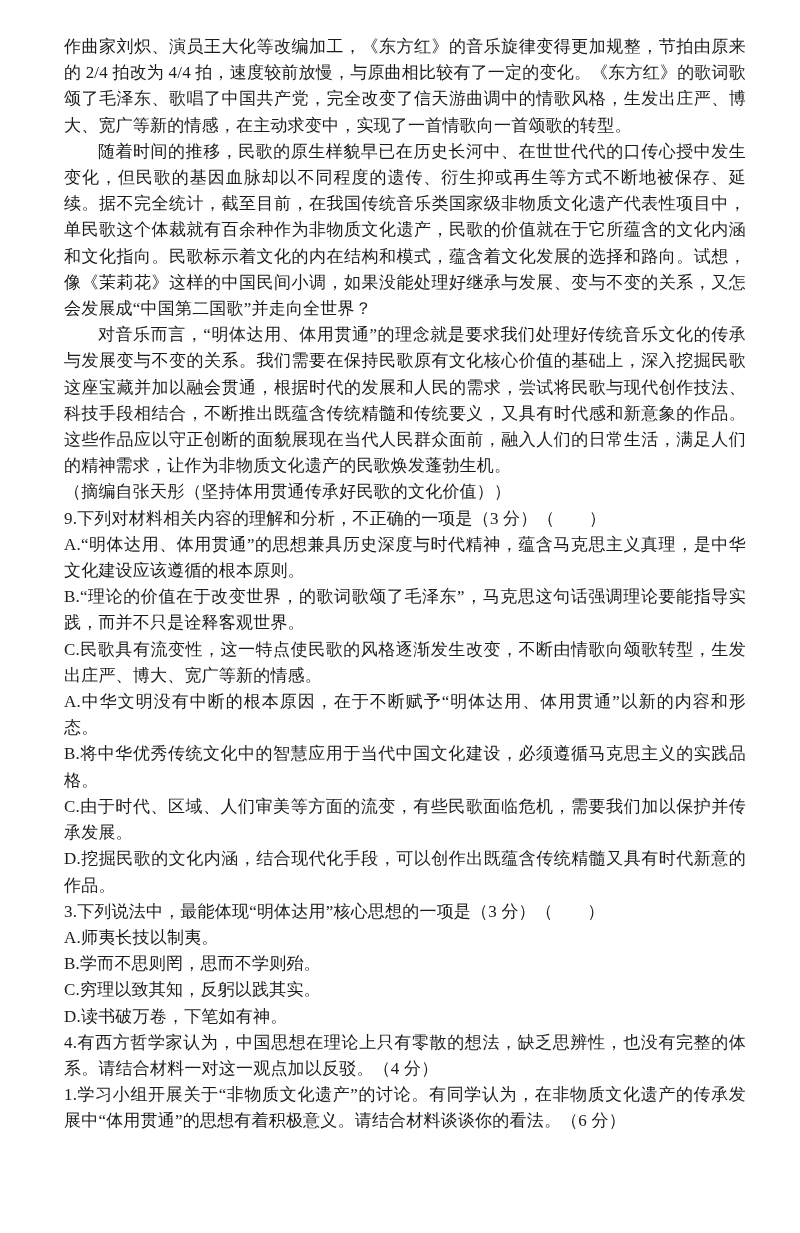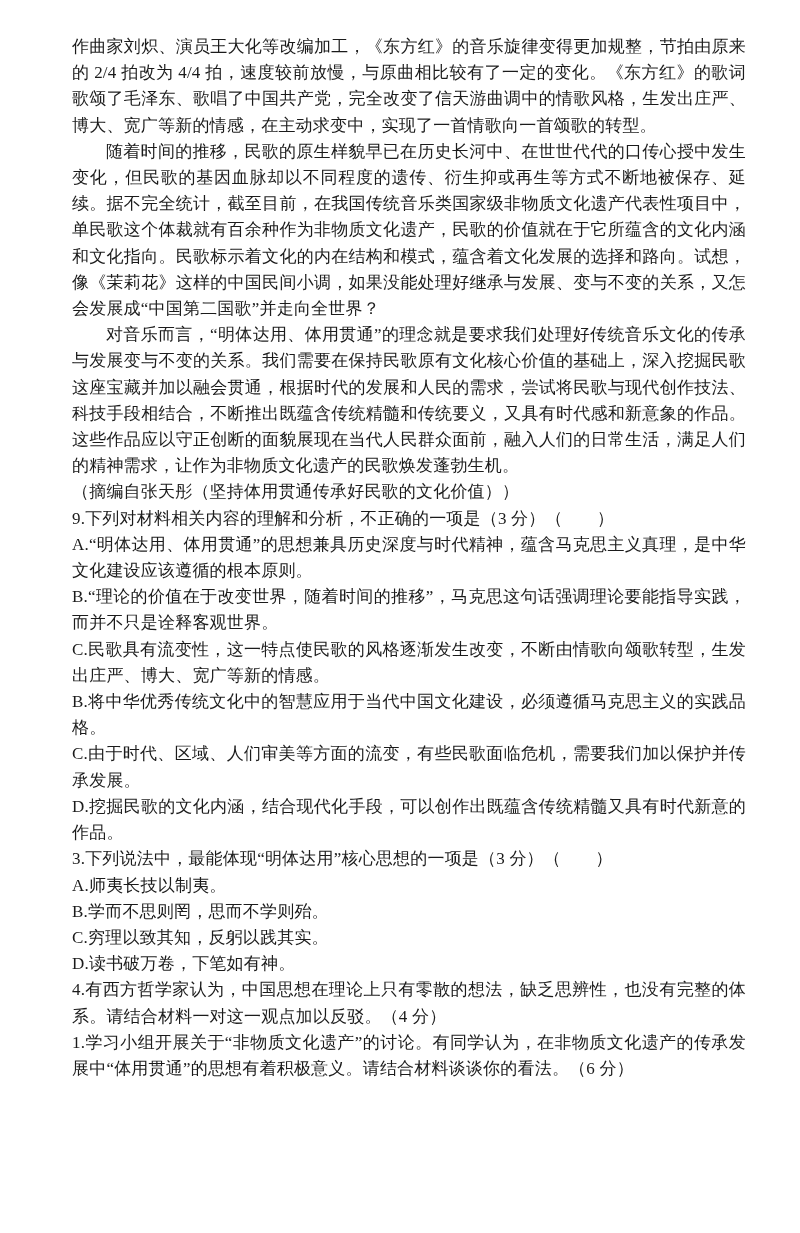--- a/index.html
+++ b/index.html
@@ -21,21 +21,20 @@
     top: 34px;
     width: 682px;
   }
   .block {
     font-size: 17px;
     line-height: 26.2px;
     text-align: justify;
     text-justify: inter-ideograph;
     letter-spacing: 0.2px;
     word-break: break-all;
-    margin-left: 8px;
   }
   
   .material {
     font-weight: 400;
   }
   .indent {
     text-indent: 2em;
   }
   .source {
     text-align: left;
@@ -57,23 +56,24 @@
   <div class="block material">作曲家刘炽、演员王大化等改编加工，《东方红》的音乐旋律变得更加规整，节拍由原来的 2/4 拍改为 4/4 拍，速度较前放慢，与原曲相比较有了一定的变化。《东方红》的歌词歌颂了毛泽东、歌唱了中国共产党，完全改变了信天游曲调中的情歌风格，生发出庄严、博大、宽广等新的情感，在主动求变中，实现了一首情歌向一首颂歌的转型。</div>
 
   <div class="block material indent">随着时间的推移，民歌的原生样貌早已在历史长河中、在世世代代的口传心授中发生变化，但民歌的基因血脉却以不同程度的遗传、衍生抑或再生等方式不断地被保存、延续。据不完全统计，截至目前，在我国传统音乐类国家级非物质文化遗产代表性项目中，单民歌这个体裁就有百余种作为非物质文化遗产，民歌的价值就在于它所蕴含的文化内涵和文化指向。民歌标示着文化的内在结构和模式，蕴含着文化发展的选择和路向。试想，像《茉莉花》这样的中国民间小调，如果没能处理好继承与发展、变与不变的关系，又怎会发展成“中国第二国歌”并走向全世界？</div>
 
   <div class="block material indent">对音乐而言，“明体达用、体用贯通”的理念就是要求我们处理好传统音乐文化的传承与发展变与不变的关系。我们需要在保持民歌原有文化核心价值的基础上，深入挖掘民歌这座宝藏并加以融会贯通，根据时代的发展和人民的需求，尝试将民歌与现代创作技法、科技手段相结合，不断推出既蕴含传统精髓和传统要义，又具有时代感和新意象的作品。这些作品应以守正创断的面貌展现在当代人民群众面前，融入人们的日常生活，满足人们的精神需求，让作为非物质文化遗产的民歌焕发蓬勃生机。</div>
 
   <div class="block material source">（摘编自张天彤（坚持体用贯通传承好民歌的文化价值））</div>
 
   <div class="block question">9.下列对材料相关内容的理解和分析，不正确的一项是（3 分）（　　）</div>
   <div class="block option">A.“明体达用、体用贯通”的思想兼具历史深度与时代精神，蕴含马克思主义真理，是中华文化建设应该遵循的根本原则。</div>
-  <div class="block option">B.“理论的价值在于改变世界，随着时间的推移”，马克思这句话强调理论要能指导实践，而并不只是诠释客观世界。</div>
+  <div class="block option">B.“理论的价值在于改变世界，的歌词歌颂了毛泽东”，马克思这句话强调理论要能指导实践，而并不只是诠释客观世界。</div>
   <div class="block option">C.民歌具有流变性，这一特点使民歌的风格逐渐发生改变，不断由情歌向颂歌转型，生发出庄严、博大、宽广等新的情感。</div>
 
+  <div class="block option">A.中华文明没有中断的根本原因，在于不断赋予“明体达用、体用贯通”以新的内容和形态。</div>
   <div class="block option">B.将中华优秀传统文化中的智慧应用于当代中国文化建设，必须遵循马克思主义的实践品格。</div>
   <div class="block option">C.由于时代、区域、人们审美等方面的流变，有些民歌面临危机，需要我们加以保护并传承发展。</div>
   <div class="block option">D.挖掘民歌的文化内涵，结合现代化手段，可以创作出既蕴含传统精髓又具有时代新意的作品。</div>
 
   <div class="block question">3.下列说法中，最能体现“明体达用”核心思想的一项是（3 分）（　　）</div>
   <div class="block option">A.师夷长技以制夷。</div>
   <div class="block option">B.学而不思则罔，思而不学则殆。</div>
   <div class="block option">C.穷理以致其知，反躬以践其实。</div>
   <div class="block option">D.读书破万卷，下笔如有神。</div>
 

